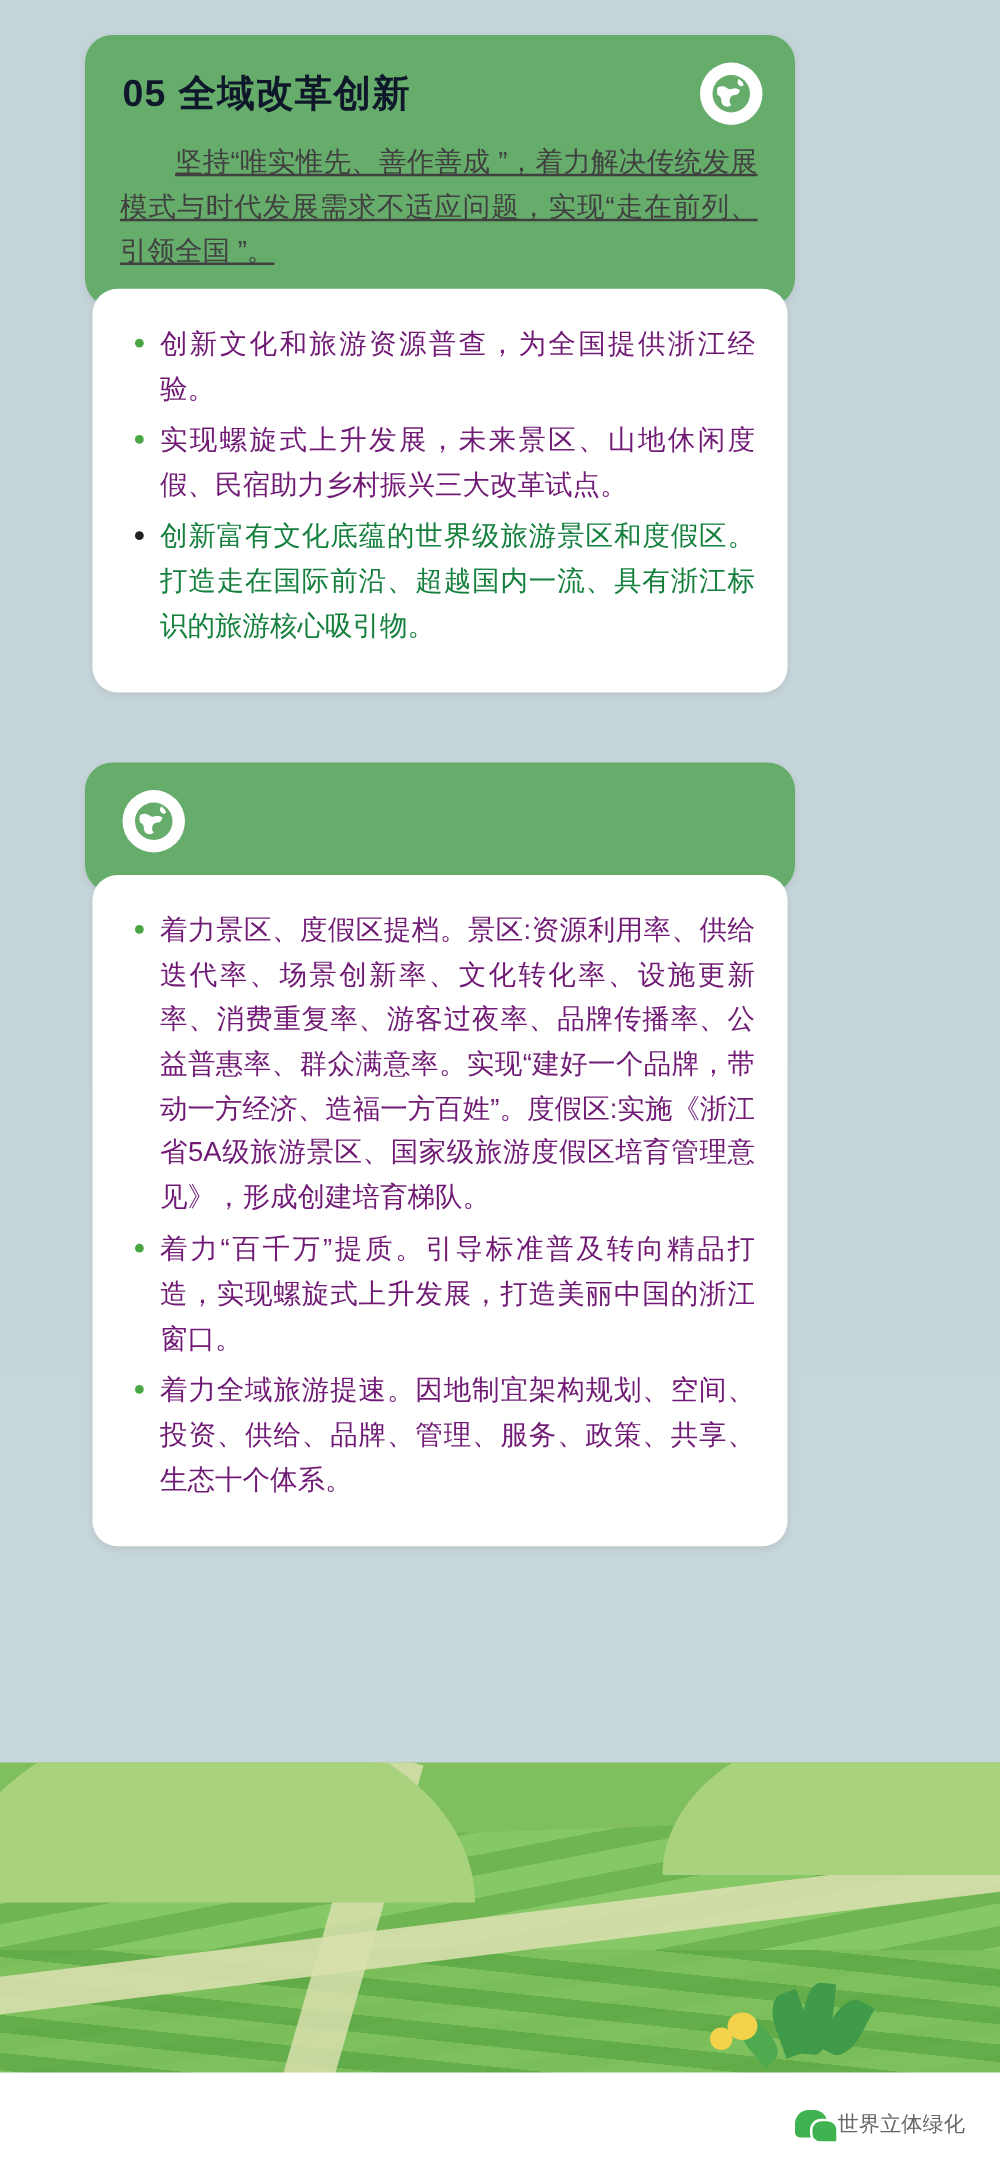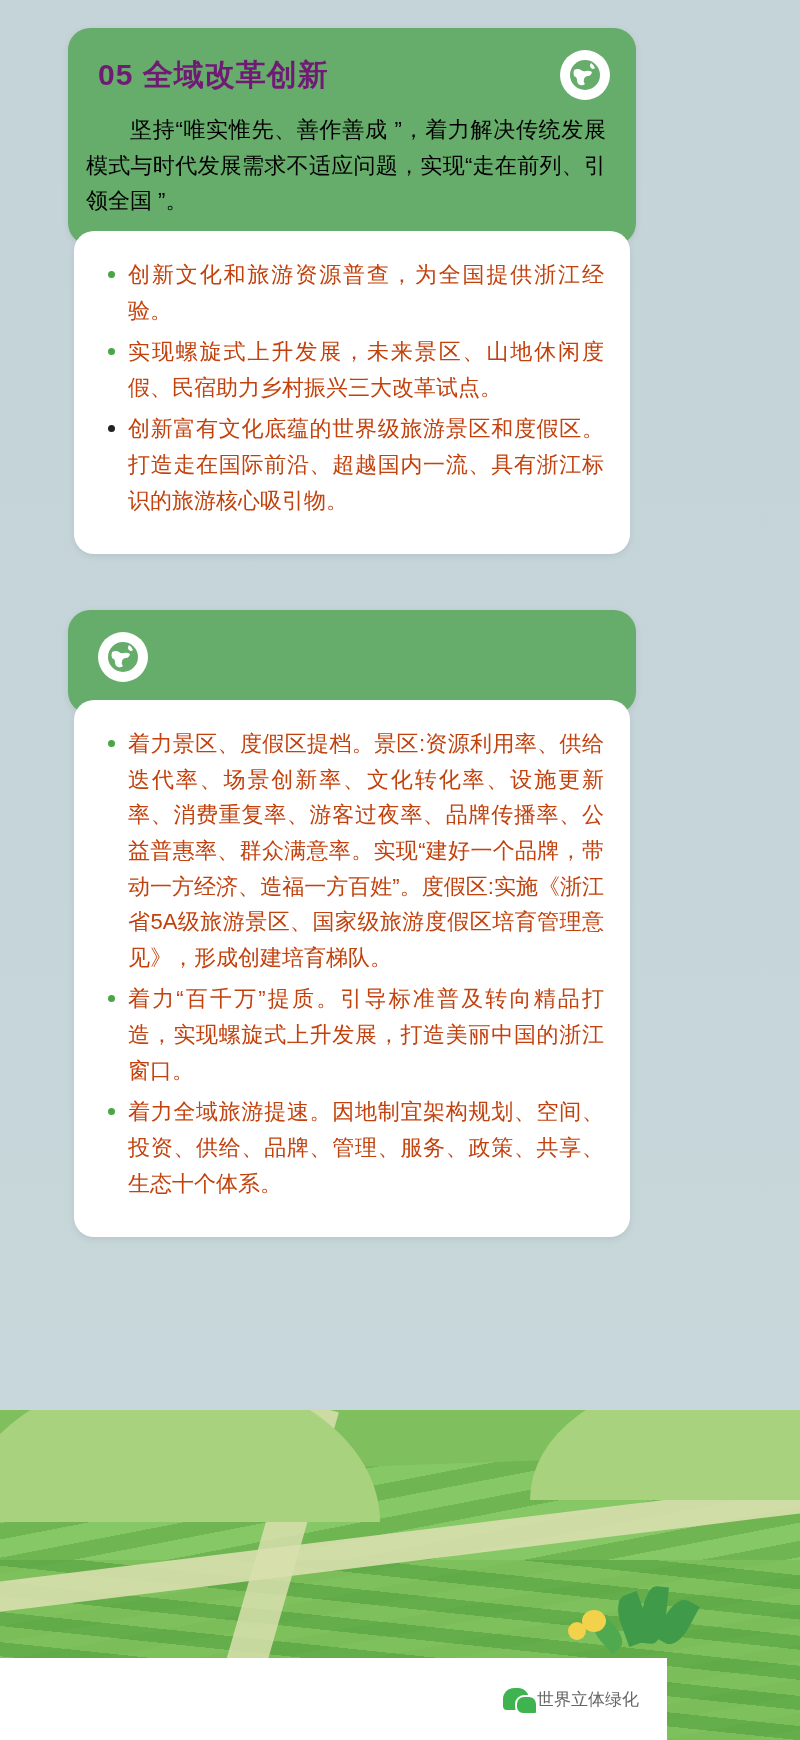--- a/index.html
+++ b/index.html
@@ -78,78 +78,79 @@
     border-radius: 22px;
     padding: 0 0 26px 0;
   }
   .card-head {
     display: flex;
     align-items: center;
     justify-content: space-between;
     padding: 22px 26px 6px 30px;
   }
   .card-title {
-    color: #701a75;
+    color: #0f172a;
     font-size: 30px;
     font-weight: bold;
     letter-spacing: 1px;
     white-space: nowrap;
   }
   .globe-icon {
     width: 50px; height: 50px;
     border-radius: 50%;
     background: #ffffff;
     display: flex; align-items: center; justify-content: center;
     flex: none;
   }
   .globe-icon svg { display: block; }
 
   .card-lead {
-    color: #000000;
+    color: #404040;
     font-size: 22px;
     line-height: 1.62;
-    padding: 6px 30px 0 18px;
+    padding: 6px 30px 0 28px;
     text-align: justify;
+    text-decoration: underline;
   }
   .card-lead.indent { text-indent: 2em; }
 
   .card-white {
     position: relative;
     margin: -14px 6px 0 6px;
     background: #ffffff;
     border-radius: 20px;
     padding: 26px 26px 30px 26px;
   }
   ul.bullets { list-style: none; }
   ul.bullets li {
     position: relative;
     padding-left: 28px;
     margin-bottom: 6px;
-    color: #c2410c;
+    color: #701a75;
     font-size: 22px;
     line-height: 1.62;
     text-align: justify;
   }
   ul.bullets li::before {
     content: "";
     position: absolute;
     left: 8px;
     top: 14px;
     width: 7px; height: 7px;
     border-radius: 50%;
     background: #4aa544;
   }
-  ul.bullets li.dark { color: #c2410c; }
+  ul.bullets li.dark { color: #15803d; }
   ul.bullets li.dark::before { background: #222222; }
 
   
   .footer {
     position: absolute;
     left: 0; bottom: 0;
-    width: 667px; height: 82px;
+    width: 800px; height: 82px;
     background: #ffffff;
     display: flex;
     align-items: center;
     justify-content: flex-end;
     padding-right: 28px;
   }
   .wechat-badge {
     display: flex; align-items: center; gap: 8px;
   }
   .wechat-icon {

